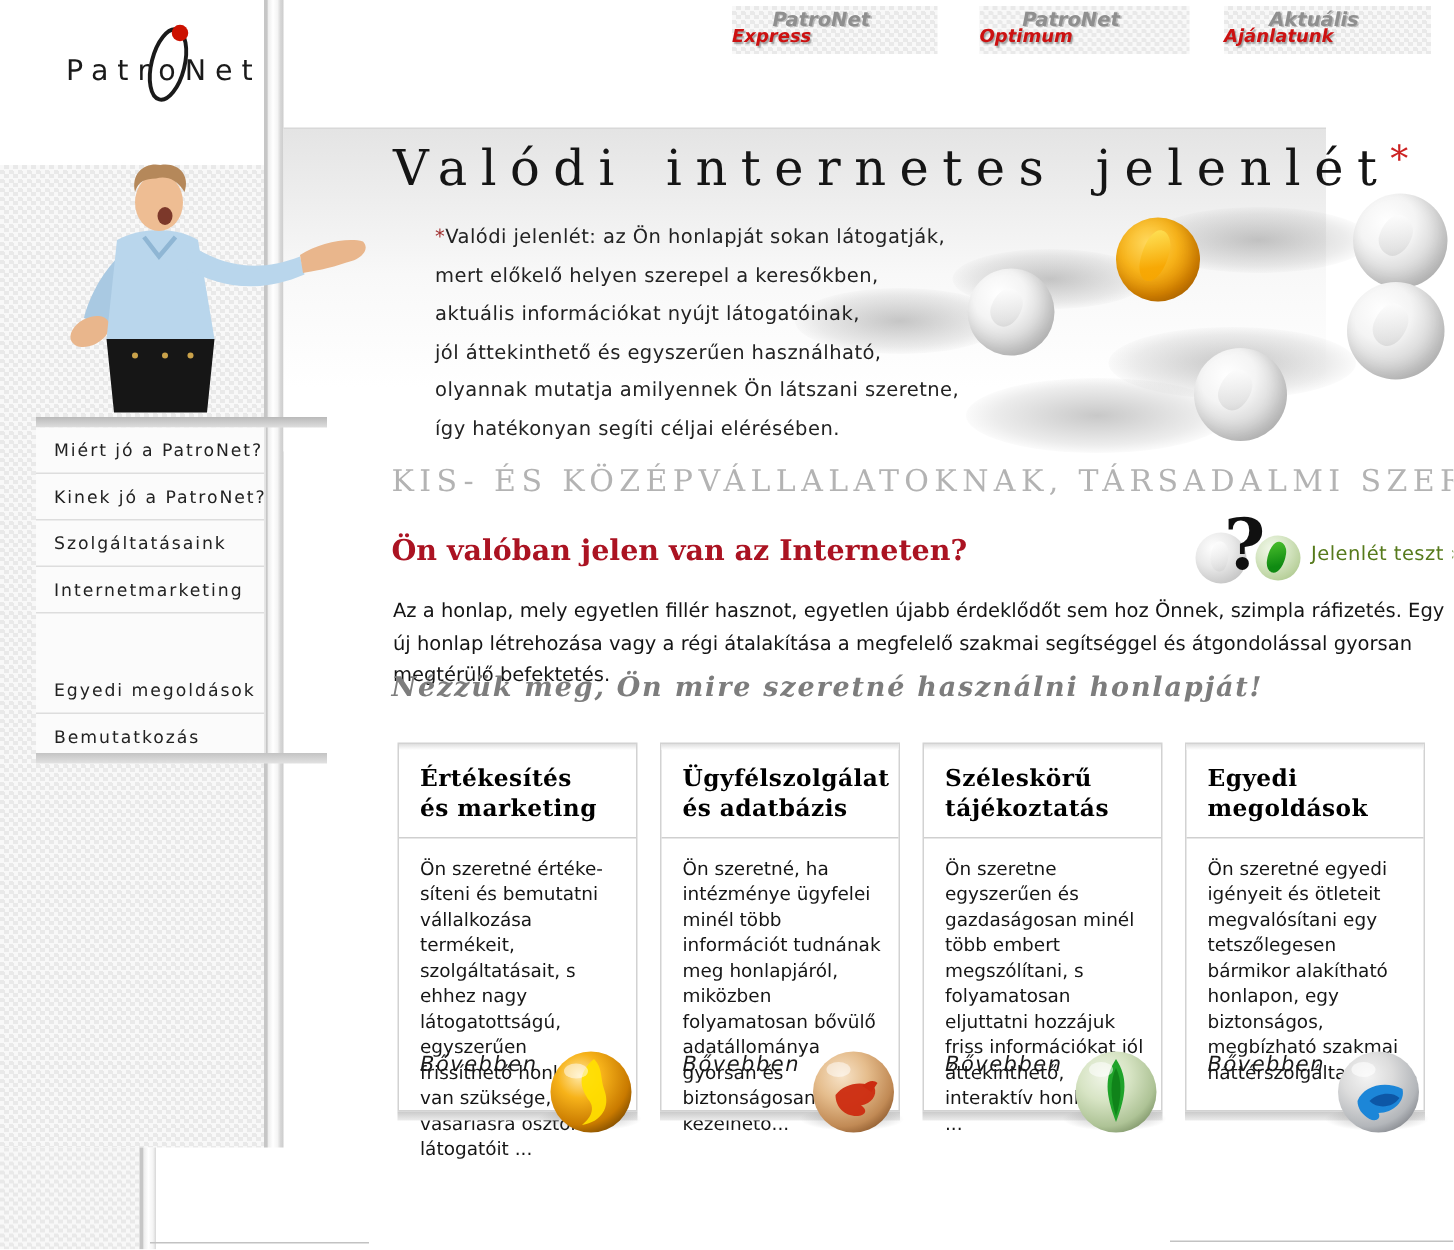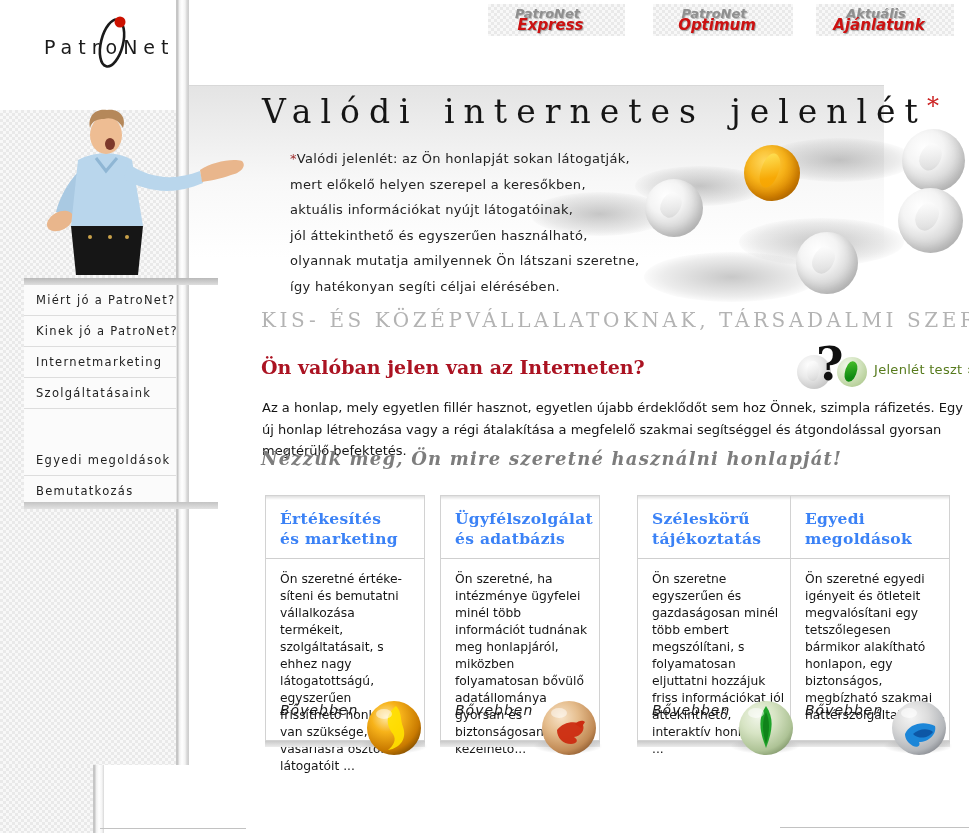--- a/index.html
+++ b/index.html
@@ -37,21 +37,21 @@
              letter-spacing:1.3px;color:#222;border-bottom:1px solid #dddddd;cursor:pointer;
              white-space:nowrap;}
   .menu-gap{height:36px;}
   .menu-item.no-line{border-bottom:none;}
 
   
   .top-btn{position:absolute;top:4px;height:32px;z-index:4;cursor:pointer;
            font-style:italic;font-weight:bold;line-height:1;}
   .top-btn .l1{font-size:13px;color:#8f8f8f;text-align:center;padding-right:18px;margin-top:3px;
                text-shadow:1px 1px 0 rgba(0,0,0,0.22);}
-  .top-btn .l2{font-size:15px;color:#cc1111;text-align:center;padding-right:12px;margin-top:-2px;
+  .top-btn .l2{font-size:12px;color:#cc1111;text-align:left;padding-right:12px;margin-top:-2px;
                text-shadow:1px 1px 1px rgba(0,0,0,0.35);}
 
   
   .banner{position:absolute;left:189px;top:85px;width:695px;height:215px;
           background:linear-gradient(#e4e4e4,#f8f8f8 45%,#ffffff 80%);border-top:1px solid #d8d8d8;}
   .hero-title{position:absolute;left:73px;top:6px;font-family:"DejaVu Serif",serif;
               font-size:33px;font-weight:400;letter-spacing:9px;word-spacing:6px;color:#151515;white-space:nowrap;}
   .hero-title .ast{color:#cc2222;font-size:24px;vertical-align:9px;letter-spacing:0;}
   .marble-shadow{position:absolute;border-radius:50%;
      background:radial-gradient(ellipse at center,rgba(110,110,110,0.38),rgba(150,150,150,0.18) 55%,rgba(200,200,200,0) 75%);}
@@ -96,21 +96,21 @@
 
   
   .card{position:absolute;top:495px;width:160px;height:246px;background:#ffffff;
         border:1px solid #d2d2d2;box-sizing:border-box;}
   .card::before{content:"";position:absolute;left:0;right:0;top:0;height:4px;
         background:linear-gradient(#dfdfdf,#ffffff);}
   .card::after{content:"";position:absolute;left:-1px;right:-1px;bottom:-7px;height:6px;
         background:linear-gradient(#c9c9c9,#ececec);}
   .card-header{padding:13px 12px 9px 14px;border-bottom:1px solid #cfcfcf;}
   .card-title{font-family:"DejaVu Serif",serif;font-weight:bold;font-size:15.5px;
-        line-height:20px;color:#3b82f6;letter-spacing:.3px;}
+        line-height:20px;color:#000000;letter-spacing:.3px;}
   .card-body{padding:12px 10px 0 14px;font-size:12.3px;line-height:17px;color:#161616;}
   .card-more{position:absolute;left:14px;top:206px;font-style:italic;font-size:14px;
         letter-spacing:1px;color:#1a1a1a;cursor:pointer;}
   .card-marble{position:absolute;left:100px;top:204px;z-index:4;cursor:pointer;}
   .card-marble-shadow{position:absolute;left:92px;top:242px;width:70px;height:16px;border-radius:50%;
         background:radial-gradient(ellipse at center,rgba(90,90,90,.4),rgba(150,150,150,0) 70%);z-index:3;}
 
   
   .foot-line{position:absolute;height:1px;background:#c2c2c2;}
 </style>
@@ -144,22 +144,22 @@
     <path d="M57 118 L129 118 L124 167 L62 167 Z" fill="#161616"></path>
     <circle cx="76" cy="129" r="2" fill="#caa24a"></circle>
       <circle cx="96" cy="129" r="2" fill="#caa24a"></circle>
       <circle cx="113" cy="129" r="2" fill="#caa24a"></circle>
   </svg>
 
   <div class="menu-topbar"></div>
   <div class="menu">
     <div class="menu-item">Miért jó a PatroNet?</div>
     <div class="menu-item">Kinek jó a PatroNet?</div>
+    <div class="menu-item">Szolgáltatásaink</div>
     <div class="menu-item">Internetmarketing</div>
-    <div class="menu-item">Szolgáltatásaink</div>
     <div class="menu-gap"></div>
     <div class="menu-item">Egyedi megoldások</div>
     <div class="menu-item no-line">Bemutatkozás</div>
   </div>
   <div class="menu-botbar"></div>
 
   <div class="top-btn checker" style="left:488px;width:137px;">
     <div class="l1">PatroNet</div>
     <div class="l2">Express</div>
   </div>
@@ -251,21 +251,21 @@
             <stop offset="1" stop-color="#8d5a2e"></stop>
           </radialGradient>
         </defs>
       <circle cx="28" cy="28" r="27" fill="url(#gm2)"></circle>
       <path d="M16 30 C22 22 34 20 42 25 C44 30 40 36 33 37 C38 40 36 44 30 44 C22 44 16 38 16 30 Z" fill="#cc2b10" opacity="0.95"></path>
       <path d="M34 24 C38 20 42 20 44 22 L40 28 Z" fill="#cc2b10"></path>
       <ellipse cx="18" cy="13" rx="8" ry="5" fill="#ffffff" opacity="0.5"></ellipse>
     </svg>
   </div>
 
-  <div class="card" style="left:637px;">
+  <div class="card" style="left:615px;">
     <div class="card-header">
       <div class="card-title">
         <div>Széleskörű</div>
           <div>tájékoztatás</div>
       </div>
     </div>
     <div class="card-body">Ön szeretne egyszerűen és gazdaságosan minél több embert megszólítani, s folyamatosan eljuttatni hozzájuk friss információkat jól áttekinthető, interaktív honlapján ...</div>
     <div class="card-more">Bővebben</div>
     <div class="card-marble-shadow"></div>
     <svg class="card-marble" width="56" height="56" viewBox="0 0 56 56">

